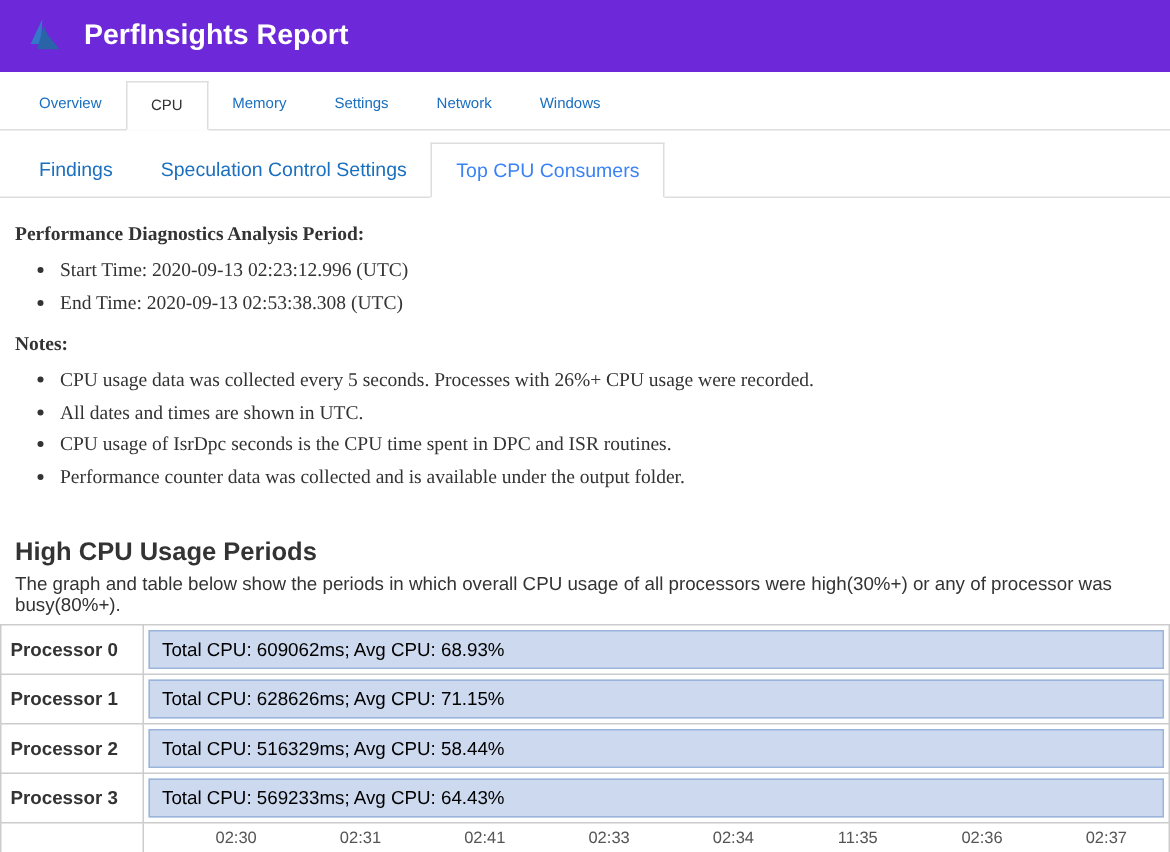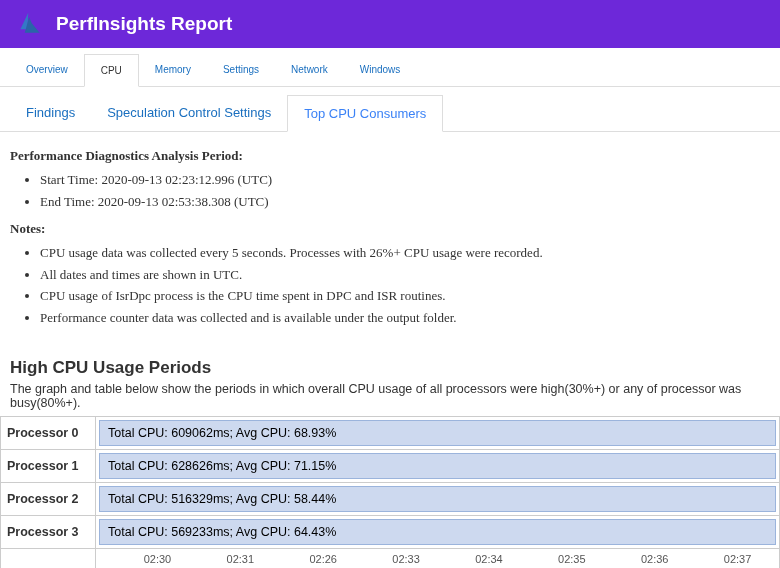--- a/index.html
+++ b/index.html
@@ -68,21 +68,21 @@
   <div class="section-title">Performance Diagnostics Analysis Period:</div>
   <ul class="bullets">
     <li>Start Time: 2020-09-13 02:23:12.996 (UTC)</li>
     <li>End Time: 2020-09-13 02:53:38.308 (UTC)</li>
   </ul>
 
   <div class="section-title">Notes:</div>
   <ul class="bullets">
     <li>CPU usage data was collected every 5 seconds. Processes with 26%+ CPU usage were recorded.</li>
     <li>All dates and times are shown in UTC.</li>
-    <li>CPU usage of IsrDpc process is the CPU time spent in DPC and ISR routines.</li>
+    <li>CPU usage of IsrDpc seconds is the CPU time spent in DPC and ISR routines.</li>
     <li>Performance counter data was collected and is available under the output folder.</li>
   </ul>
 </div>
 
 <div class="usage-heading">High CPU Usage Periods</div>
 <div class="usage-desc">The graph and table below show the periods in which overall CPU usage of all processors were high(30%+) or any of processor was busy(80%+).</div>
 
 <table class="proc-table">
   <tbody>
       <tr>
@@ -108,24 +108,24 @@
     <td class="proc-bar-cell">
       <div class="proc-bar">Total CPU: 569233ms; Avg CPU: 64.43%</div>
     </td>
   </tr>
   <tr class="axis-row">
     <td></td>
     <td>
       <div class="axis-labels">
         <span class="axis-label">02:30</span>
         <span class="axis-label">02:31</span>
-        <span class="axis-label">02:26</span>
+        <span class="axis-label">02:41</span>
         <span class="axis-label">02:33</span>
         <span class="axis-label">02:34</span>
-        <span class="axis-label">02:35</span>
+        <span class="axis-label">11:35</span>
         <span class="axis-label">02:36</span>
         <span class="axis-label">02:37</span>
       </div>
       <div class="axis-sub">Sun 13 September</div>
     </td>
   </tr>
 </tbody>
   </table>
 
 </body></html>

